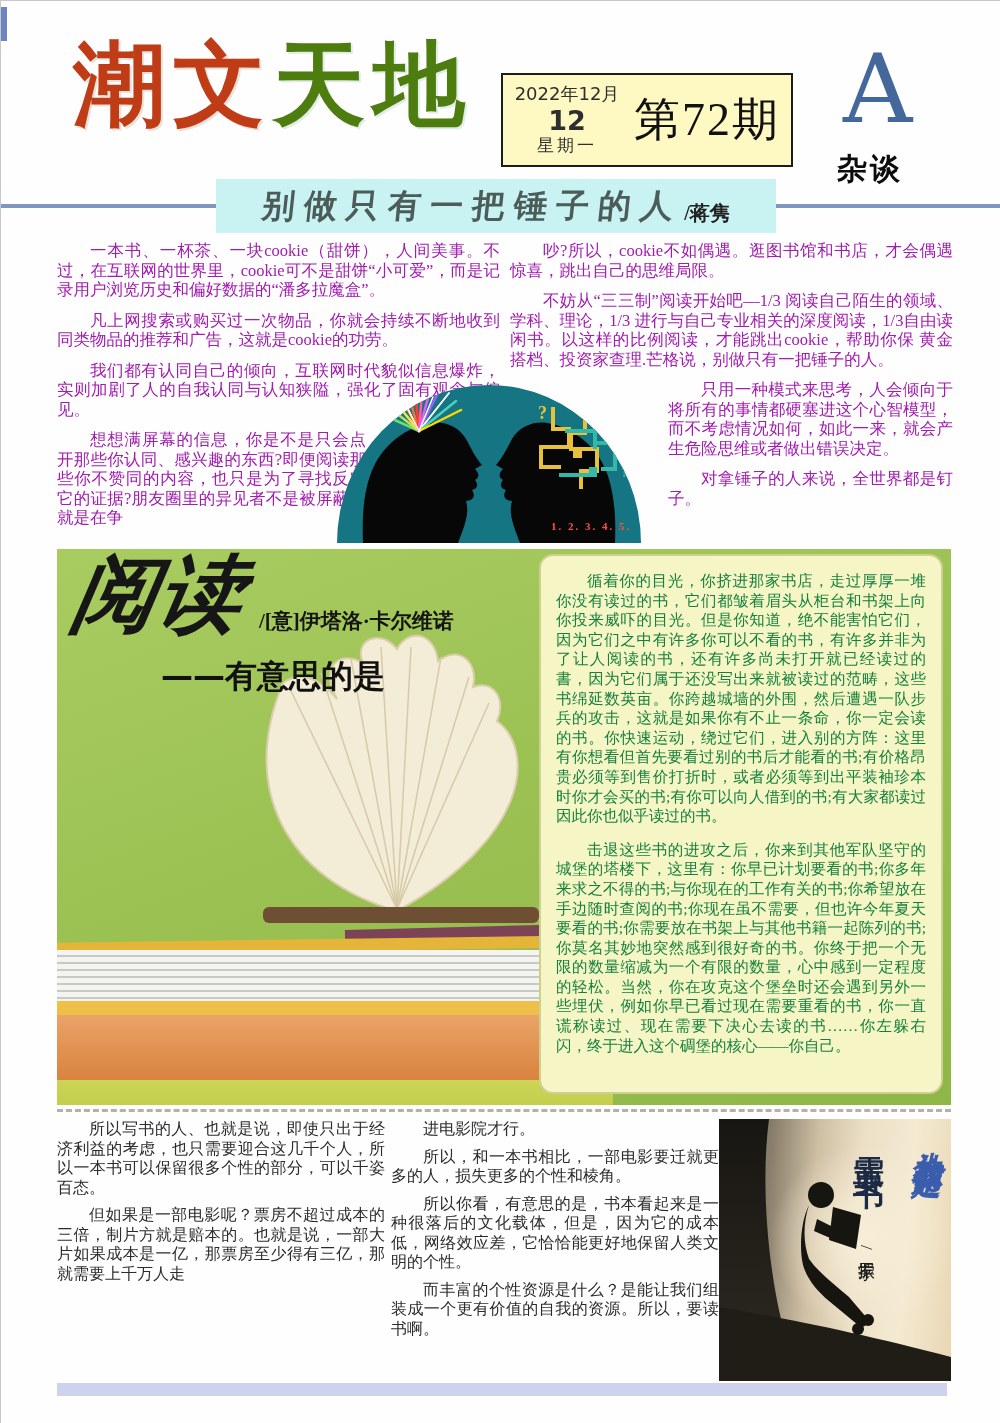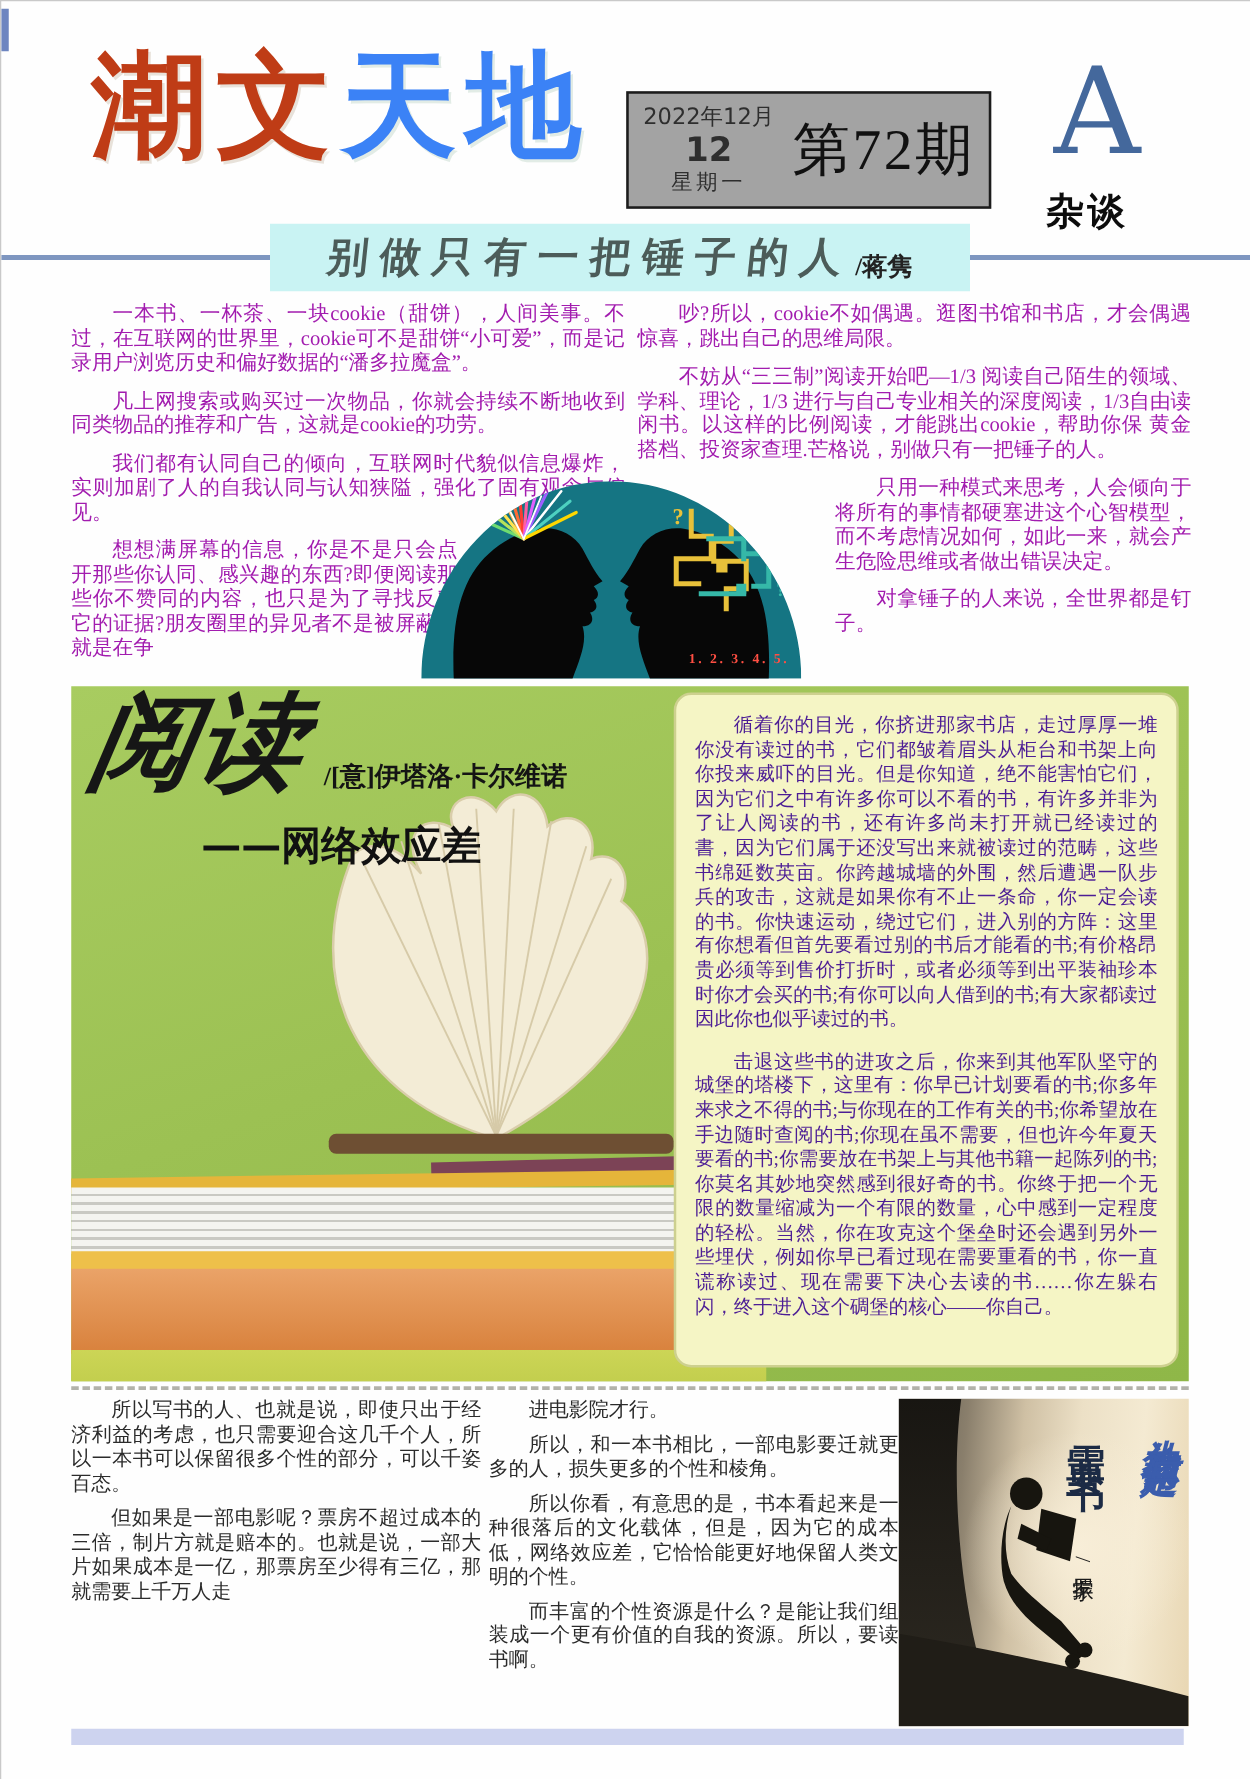--- a/index.html
+++ b/index.html
@@ -4,23 +4,23 @@
 <style>
   html,body{margin:0;padding:0;background:#e9e9e9;}
   .page{position:relative;width:1000px;height:1423px;margin:0 auto;background:#fefefe;
         border:1px solid #c9c9c9;overflow:hidden;font-family:"Liberation Serif",serif;color:#2e2e2e;}
   .corner-mark{position:absolute;left:0;top:6px;width:6px;height:34px;background:#6d85c0;}
 
   
   .masthead-title{position:absolute;left:72px;top:38px;font-family:"DejaVu Sans",sans-serif;
       font-weight:900;font-size:92px;letter-spacing:8px;line-height:1;}
   .mast-red{color:#bf3c16;text-shadow:2px 2px 0 #e8e2da;}
-  .mast-green{color:#3b82f6;text-shadow:2px 2px 0 #e2ece6;margin-top:14px;}
+  .mast-green{color:#4d7c0f;text-shadow:2px 2px 0 #e2ece6;margin-top:14px;}
   .date-box{position:absolute;left:500px;top:72px;width:288px;height:90px;border:2px solid #1c1c1c;
-      background:#a3a3a3;display:flex;align-items:center;}
+      background:#fef9c3;display:flex;align-items:center;}
   .date-left{width:112px;text-align:center;line-height:1.15;padding-left:8px;}
   .date-month{font-size:18px;font-family:"DejaVu Sans",sans-serif;}
   .date-day{font-size:27px;font-family:"DejaVu Sans",sans-serif;font-weight:bold;}
   .date-week{font-size:17px;letter-spacing:3px;}
   .issue-no{flex:1;text-align:center;font-size:46px;letter-spacing:2px;color:#111;}
   .edition-letter{position:absolute;left:842px;top:40px;font-size:96px;line-height:1;
       color:#44689c;font-family:"DejaVu Serif",serif;}
   .edition-name{position:absolute;left:836px;top:148px;font-size:30px;font-weight:900;
       letter-spacing:3px;color:#0c0c0c;font-family:"DejaVu Sans",sans-serif;}
 
@@ -55,21 +55,21 @@
       background:linear-gradient(180deg,#eaa368,#d8813c);border-radius:0 12px 12px 0;}
   .book-green{position:absolute;left:-6px;top:531px;width:562px;height:95px;
       background:linear-gradient(180deg,#ccd556,#a9bc37);border-radius:0 10px 0 0;}
   .feat-title{position:absolute;left:16px;top:4px;font-size:84px;font-style:italic;font-weight:bold;
       color:#161616;transform:skewX(-10deg);line-height:1;letter-spacing:2px;}
   .feat-author{position:absolute;left:202px;top:58px;font-size:21px;font-weight:bold;color:#141414;}
   .feat-subtitle{position:absolute;left:104px;top:106px;font-size:32px;font-weight:bold;color:#111;
       font-family:"DejaVu Sans",sans-serif;}
   .yellow-box{position:absolute;right:8px;top:5px;width:370px;height:506px;background:#f5f5c5;
       border:2px solid #cdd08f;border-radius:14px;padding:15px 15px;font-size:15.5px;line-height:19.6px;
-      text-align:justify;color:#4c1d95;}
+      text-align:justify;color:#15803d;}
   .yellow-box p{margin:0 0 14px 0;text-indent:2em;}
 
   
   .dash-sep{position:absolute;left:56px;top:1108px;width:894px;height:0;border-top:3px dashed #b2b2aa;}
 
   
   .b-col{position:absolute;top:1118px;width:328px;font-size:16px;line-height:19.5px;text-align:justify;color:#2b2b2b;}
   .b-col p{margin:0 0 8px 0;text-indent:2em;}
   .b-col1{left:56px;}
   .b-col2{left:390px;}
@@ -188,21 +188,21 @@
     </svg>
     <div class="sliver-maroon"></div>
     <div class="edge-y1"></div>
     <div class="pages-block"></div>
     <div class="edge-y2"></div>
     <div class="book-orange"></div>
     <div class="book-green"></div>
 
     <div class="feat-title">阅读</div>
     <div class="feat-author">/[意]伊塔洛·卡尔维诺</div>
-    <div class="feat-subtitle">——网络效应差</div>
+    <div class="feat-subtitle">——有意思的是</div>
 
     <div class="yellow-box">
       <p>循着你的目光，你挤进那家书店，走过厚厚一堆你没有读过的书，它们都皱着眉头从柜台和书架上向你投来威吓的目光。但是你知道，绝不能害怕它们，因为它们之中有许多你可以不看的书，有许多并非为了让人阅读的书，还有许多尚未打开就已经读过的書，因为它们属于还没写出来就被读过的范畴，这些书绵延数英亩。你跨越城墙的外围，然后遭遇一队步兵的攻击，这就是如果你有不止一条命，你一定会读的书。你快速运动，绕过它们，进入别的方阵：这里有你想看但首先要看过别的书后才能看的书;有价格昂贵必须等到售价打折时，或者必须等到出平装袖珍本时你才会买的书;有你可以向人借到的书;有大家都读过因此你也似乎读过的书。</p>
       <p>击退这些书的进攻之后，你来到其他军队坚守的城堡的塔楼下，这里有：你早已计划要看的书;你多年来求之不得的书;与你现在的工作有关的书;你希望放在手边随时查阅的书;你现在虽不需要，但也许今年夏天要看的书;你需要放在书架上与其他书籍一起陈列的书;你莫名其妙地突然感到很好奇的书。你终于把一个无限的数量缩减为一个有限的数量，心中感到一定程度的轻松。当然，你在攻克这个堡垒时还会遇到另外一些埋伏，例如你早已看过现在需要重看的书，你一直谎称读过、现在需要下决心去读的书……你左躲右闪，终于进入这个碉堡的核心——你自己。</p>
     </div>
   </div>
 
   <div class="dash-sep"></div>
 
   <div class="b-col b-col1">

